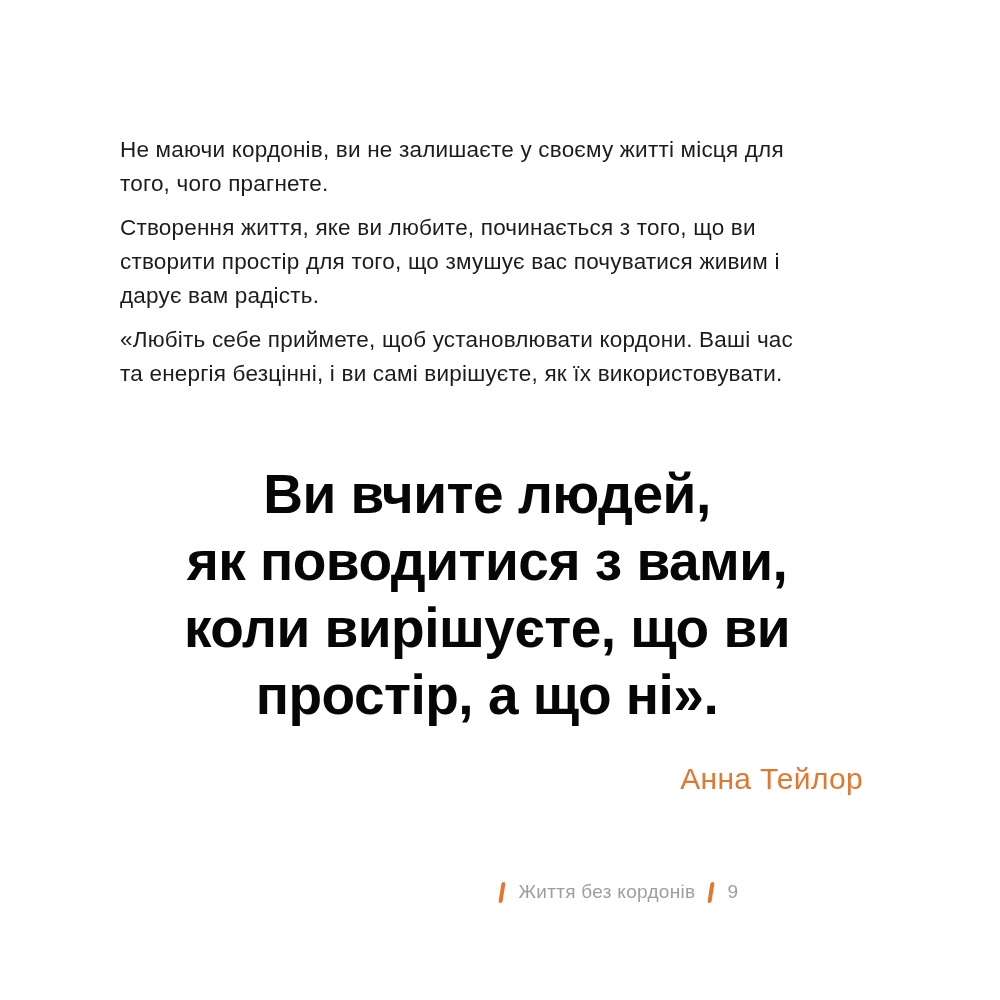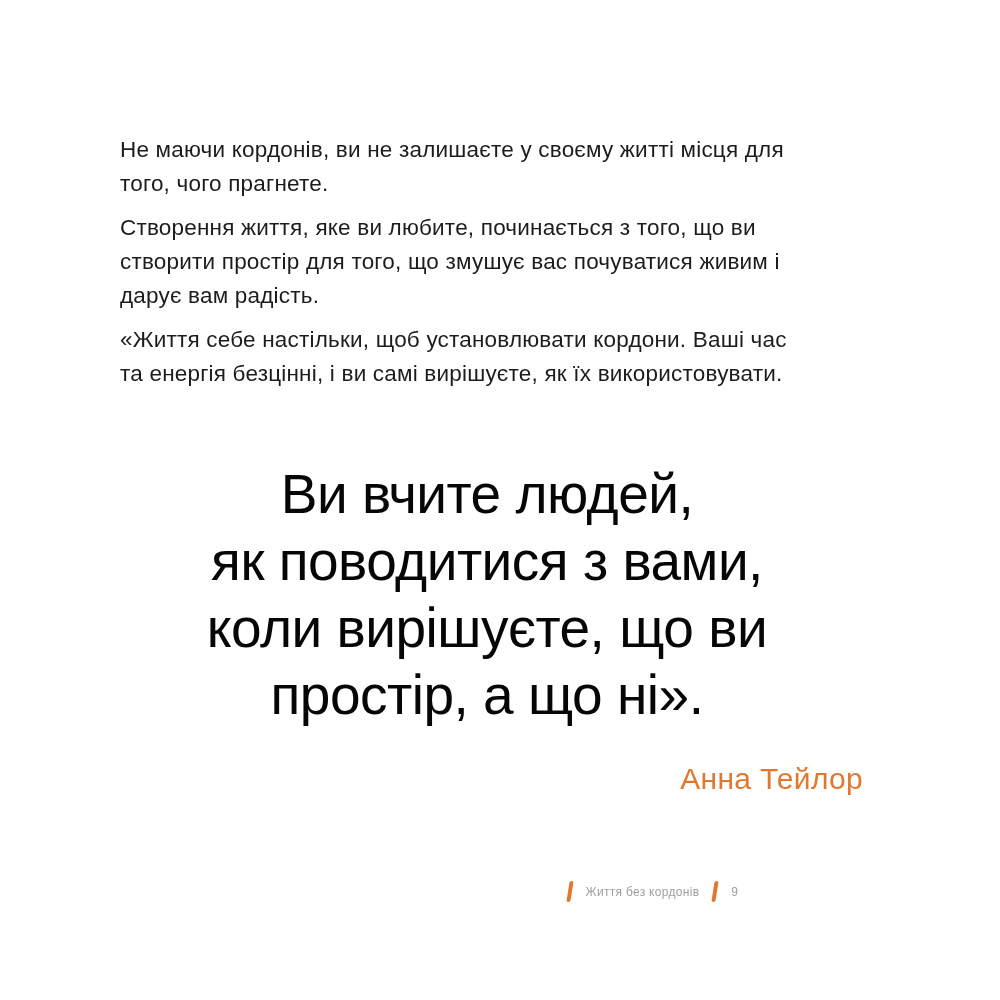--- a/index.html
+++ b/index.html
@@ -29,42 +29,42 @@
     line-height: 34px;
     color: var(--body-color);
     letter-spacing: 0.2px;
     margin-bottom: 10px;
   }
   .para .line { white-space: nowrap; }
   .quote-block {
     width: 752px;
     margin: 70px 0 0 -9px;
     text-align: center;
-    font-weight: 400;
+    font-weight: 700;
     font-size: 55px;
     line-height: 67px;
     color: var(--quote-color);
     letter-spacing: -0.5px;
   }
   .quote-line { white-space: nowrap; }
   .quote-author {
     width: 752px;
     margin: 33px 0 0 -9px;
     text-align: right;
     font-size: 30px;
     color: var(--accent);
     letter-spacing: 0.3px;
   }
   .footer {
     position: absolute;
     top: 881px;
     right: 150px;
     display: flex;
     align-items: center;
-    font-size: 12px;
+    font-size: 19px;
     color: var(--footer-color);
   }
   .footer-bar {
     display: inline-block;
     width: 4px;
     height: 21px;
     background: var(--accent);
     border-radius: 2px;
     transform: skewX(-9deg);
   }
@@ -82,21 +82,21 @@
       <div class="line">того, чого прагнете.</div>
     </div>
 
     <div class="para">
       <div class="line">Створення життя, яке ви любите, починається з того, що ви</div>
       <div class="line">створити простір для того, що змушує вас почуватися живим і</div>
       <div class="line">дарує вам радість.</div>
     </div>
 
     <div class="para">
-      <div class="line">«Життя себе настільки, щоб установлювати кордони. Ваші час</div>
+      <div class="line">«Любіть себе приймете, щоб установлювати кордони. Ваші час</div>
       <div class="line">та енергія безцінні, і ви самі вирішуєте, як їх використовувати.</div>
     </div>
 
     <div class="quote-block">
       <div class="quote-line">Ви вчите людей,</div>
       <div class="quote-line">як поводитися з вами,</div>
       <div class="quote-line">коли вирішуєте, що ви</div>
       <div class="quote-line">простір, а що ні».</div>
     </div>
 

